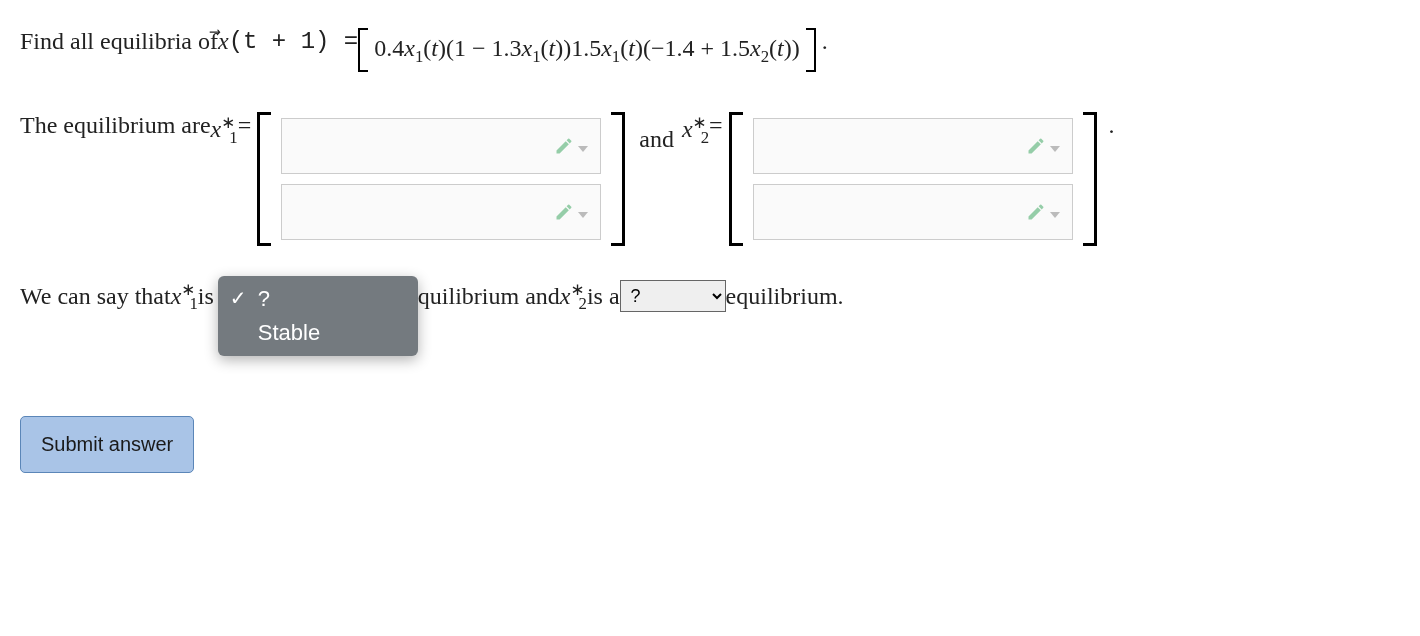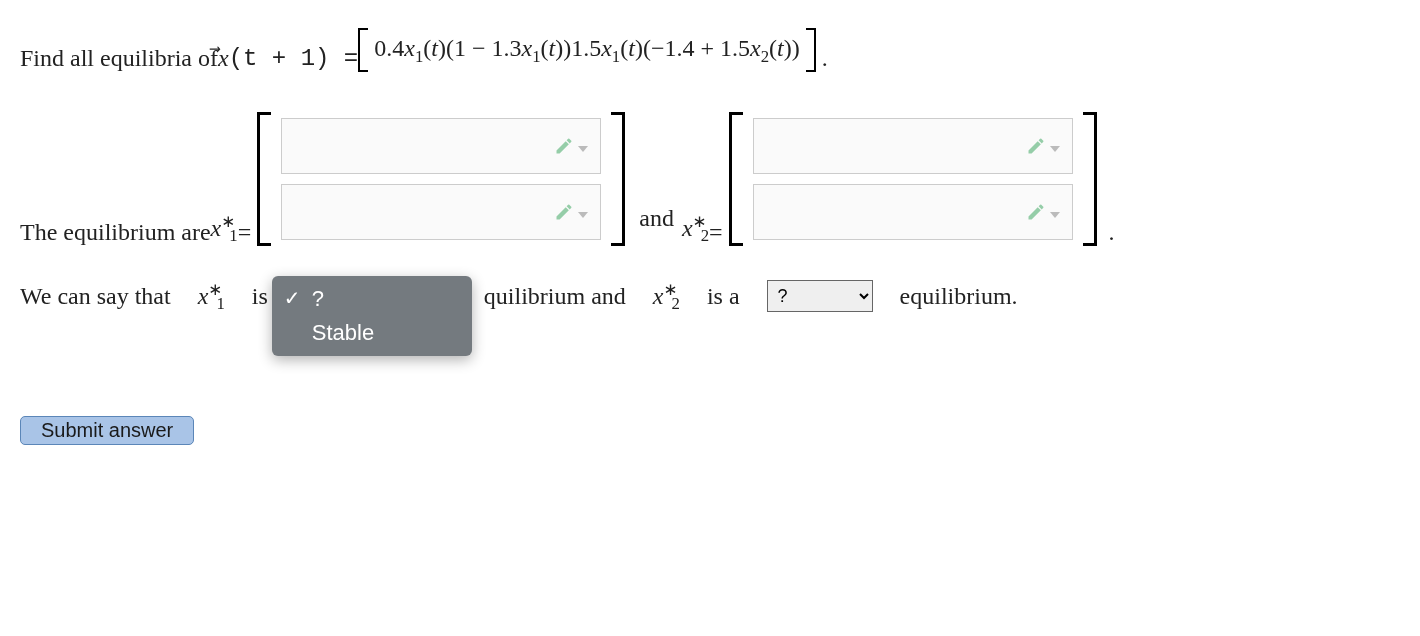--- a/index.html
+++ b/index.html
@@ -7,21 +7,21 @@
     margin: 0;
     padding: 20px;
     font-family: Georgia, 'Times New Roman', serif;
     font-size: 24px;
     color: #222;
     background: #fff;
     width: 1420px;
   }
   .row {
     display: flex;
-    align-items: flex-end;
+    align-items: flex-start;
     flex-wrap: nowrap;
     margin-bottom: 28px;
   }
   .row1 { margin-top: 8px; }
   .math-var { font-style: italic; font-family: 'Times New Roman', serif; }
   .sub { font-size: 0.7em; vertical-align: sub; }
   .sup { font-size: 0.7em; vertical-align: super; }
   .vec-arrow {
     position: relative;
     display: inline-block;
@@ -132,29 +132,29 @@
     border: 1px solid #666;
     background: #efefef;
     padding: 2px 6px;
   }
   
   .submit-btn {
     display: inline-block;
     background: #a9c4e7;
     border: 1px solid #5b86b8;
     border-radius: 5px;
-    padding: 2px 20px;
+    padding: 16px 20px;
     font-family: -apple-system, Helvetica, Arial, sans-serif;
     font-size: 20px;
     color: #1a1a1a;
     cursor: pointer;
   }
   .period { margin-left: 6px; }
   .row3 { align-items: flex-start; }
-  .row3 .linepart { display:flex; align-items:center; height:40px;gap:27px; }
+  .row3 .linepart { display:flex; align-items:center; height:40px; }
   .dd-wrap { position: relative; display:inline-block; margin: 0 0 0 4px;}
 </style>
 </head>
 <body>
 
 <div class="row row1">
   <span>Find all equilibria of </span>
   <span class="math-var vec-arrow">x</span>
   <span style="font-family:Liberation Mono, monospace">(t + 1) = </span>
   <span class="eq-matrix">
@@ -240,21 +240,21 @@
     <span> is </span>
   </span>
 
   <span class="dd-wrap">
     <span class="dropdown-open">
       <div class="dd-item checked"><span>?</span></div>
       <div class="dd-item"><span>Stable</span></div>
     </span>
   </span>
 
-  <span class="linepart" style="margin-left:12px;">
+  <span class="linepart" style="margin-left:0;">
     <span>quilibrium and </span>
     <span style="font-family:'Times New Roman',serif">
       <span class="math-var">x</span><span class="sup">∗</span><span class="sub" style="margin-left:-6px;">2</span>
     </span>
     <span> is a </span>
     <select class="native">
       <option>?</option>
       <option>Stable</option>
       <option>Unstable</option>
     </select>

